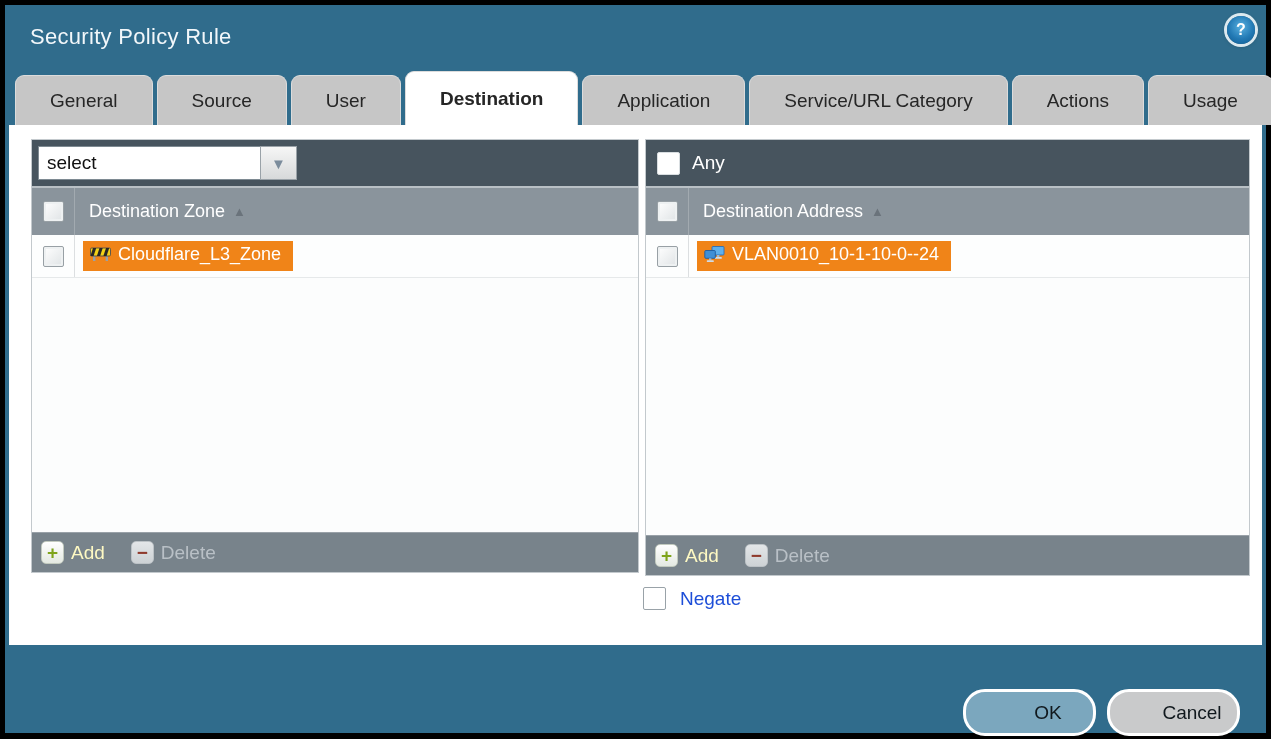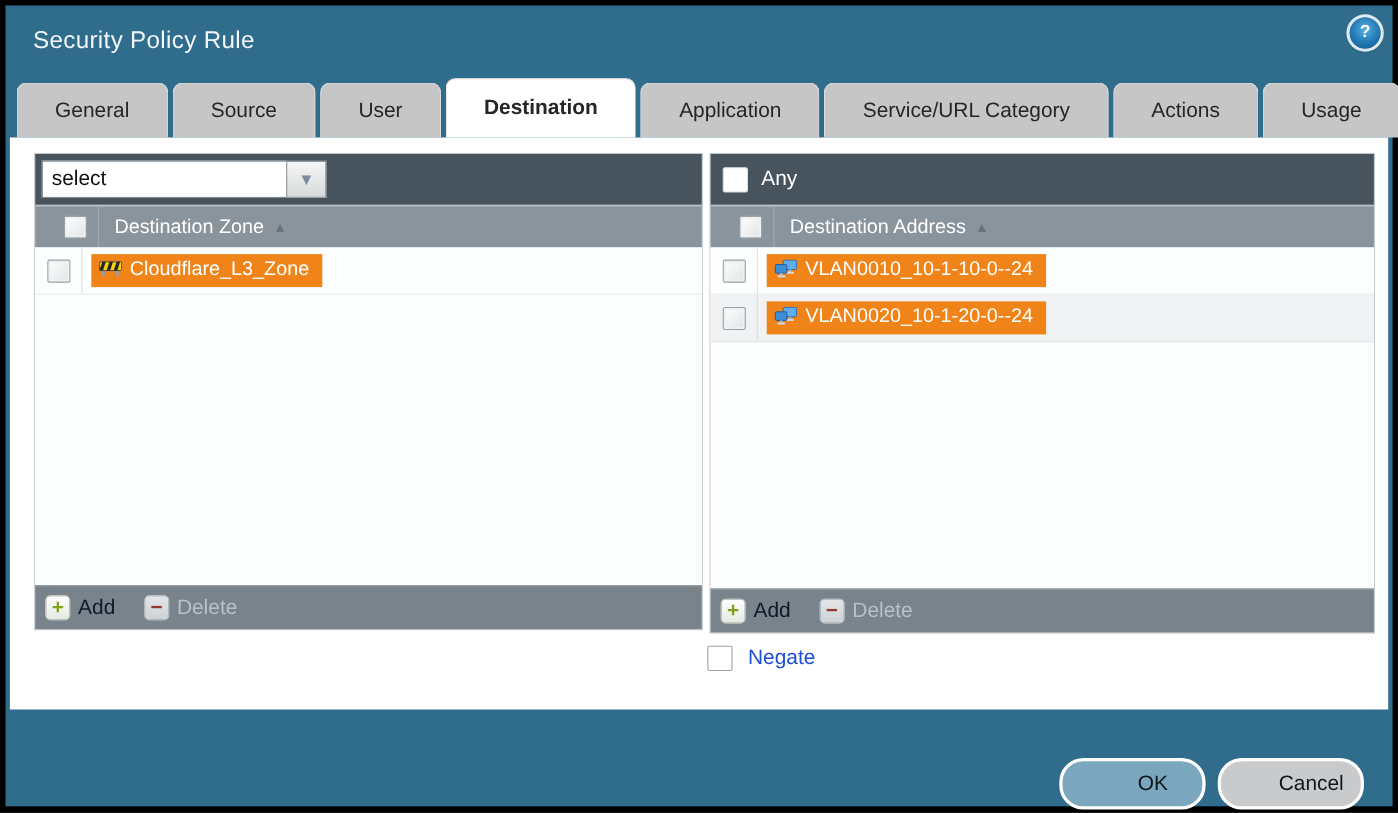--- a/index.html
+++ b/index.html
@@ -75,22 +75,22 @@
   .cb {
     width:21px; height:21px; border-radius:2px;
     background:linear-gradient(135deg,#ffffff,#dfe3e5);
     border:1px solid #98a0a5;
     box-shadow:inset 0 0 0 2px #eef1f2;
     cursor:pointer; flex:0 0 auto;
   }
   .cb.bright { background:#ffffff; border:1px solid #d9dee1; box-shadow:none; width:23px; height:23px; }
   .any-label { color:#ffffff; font-size:19px; }
   .colheader {
-    height:37px; background:#8A949C; flex:0 0 auto;
-    display:flex; align-items:center; color:#fff; font-size:18px;padding-left:15px;
+    height:47px; background:#8A949C; flex:0 0 auto;
+    display:flex; align-items:center; color:#fff; font-size:18px;
   }
   .cbcell {
     width:43px; flex:0 0 auto; display:flex; align-items:center; justify-content:center;
     align-self:stretch; border-right:1px solid #a2aab0;
   }
   .colheader .label-wrap { display:flex; align-items:center; gap:8px; padding-left:14px; cursor:pointer; }
   .sort { color:#6a737b; font-size:13px; }
   .panel-body { flex:1 1 auto; background:#fcfdfd; overflow:hidden; }
   .row {
     height:43px; display:flex; align-items:center;
@@ -109,21 +109,21 @@
     border-top:1px solid #99a1a8;
   }
   .ftr-btn { display:flex; align-items:center; gap:7px; cursor:pointer; }
   .ftr-icon {
     width:23px; height:23px; border-radius:5px;
     display:flex; align-items:center; justify-content:center;
     font-size:19px; font-weight:bold; line-height:1;
   }
   .add-icon  { background:linear-gradient(#ffffff,#e4e9e2); border:1px solid #c2cabf; color:#7FA41C; }
   .del-icon  { background:linear-gradient(#e3e6e8,#cdd2d5); border:1px solid #bcc2c6; color:#8F3A2C; }
-  .ftr-label { color:#0f172a; font-size:19px; }
+  .ftr-label { color:#fef9c3; font-size:19px; }
   .ftr-btn.disabled { cursor:default; }
   .ftr-btn.disabled .ftr-label { color:#b9c0c6; }
   
   .negate {
     position:absolute; left:634px; top:462px;
     display:flex; align-items:center; gap:14px;
   }
   .negate .cb { width:23px; height:23px; background:#fff; border:1px solid #99a2a8; box-shadow:none; }
   .negate-label { color:#1d4ed8; font-size:19px; }
   
@@ -263,38 +263,20 @@
                   <rect x="10.8" y="11" width="7" height="1.8" rx="0.6" fill="#cfdbe6"></rect>
                   <rect x="0.8" y="4.5" width="10.5" height="7.8" rx="1" fill="#3f8fd6" stroke="#1d5a9e" stroke-width="0.9"></rect>
                   <rect x="5" y="12.3" width="2.4" height="2" fill="#9db9d2"></rect>
                   <rect x="2.8" y="14.2" width="7" height="1.8" rx="0.6" fill="#cfdbe6"></rect>
                 </svg>
               </span>
               <span>VLAN0010_10-1-10-0--24</span>
             </div>
           </div>
 
-          <div class="row alt">
-            <div class="cbcell">
-              <div class="cb"></div>
-            </div>
-            <div class="chip">
-              <span class="net-icon">
-                <svg width="21" height="17" viewBox="0 0 21 17">
-                  <rect x="8" y="0.5" width="12" height="8.5" rx="1" fill="#5fb0ec" stroke="#2a6db5" stroke-width="0.9"></rect>
-                  <rect x="13" y="9" width="2.4" height="2.2" fill="#9db9d2"></rect>
-                  <rect x="10.8" y="11" width="7" height="1.8" rx="0.6" fill="#cfdbe6"></rect>
-                  <rect x="0.8" y="4.5" width="10.5" height="7.8" rx="1" fill="#3f8fd6" stroke="#1d5a9e" stroke-width="0.9"></rect>
-                  <rect x="5" y="12.3" width="2.4" height="2" fill="#9db9d2"></rect>
-                  <rect x="2.8" y="14.2" width="7" height="1.8" rx="0.6" fill="#cfdbe6"></rect>
-                </svg>
-              </span>
-              <span>VLAN0020_10-1-20-0--24</span>
-            </div>
-          </div>
         </div>
       <div class="panel-footer">
         <div class="ftr-btn">
           <span class="ftr-icon add-icon">+</span>
           <span class="ftr-label">Add</span>
         </div>
         <div class="ftr-btn disabled">
           <span class="ftr-icon del-icon">−</span>
           <span class="ftr-label">Delete</span>
         </div>

